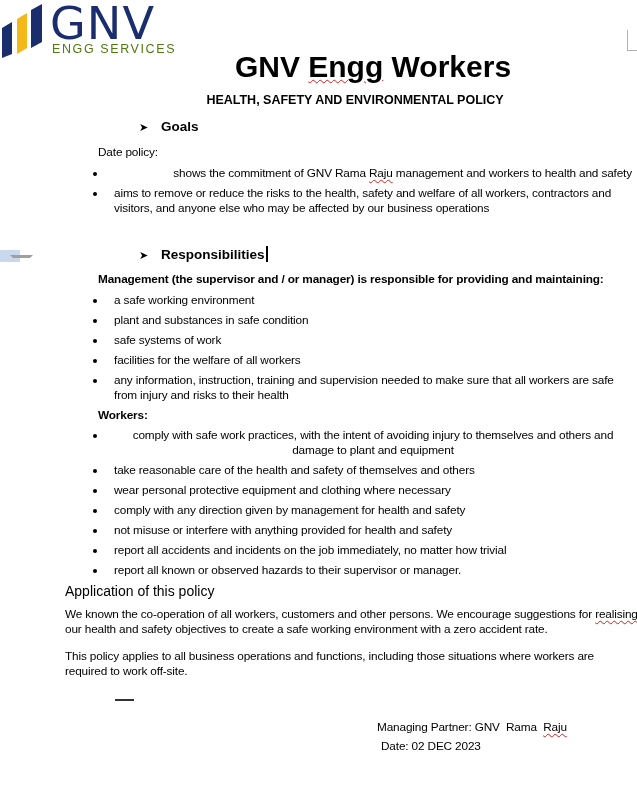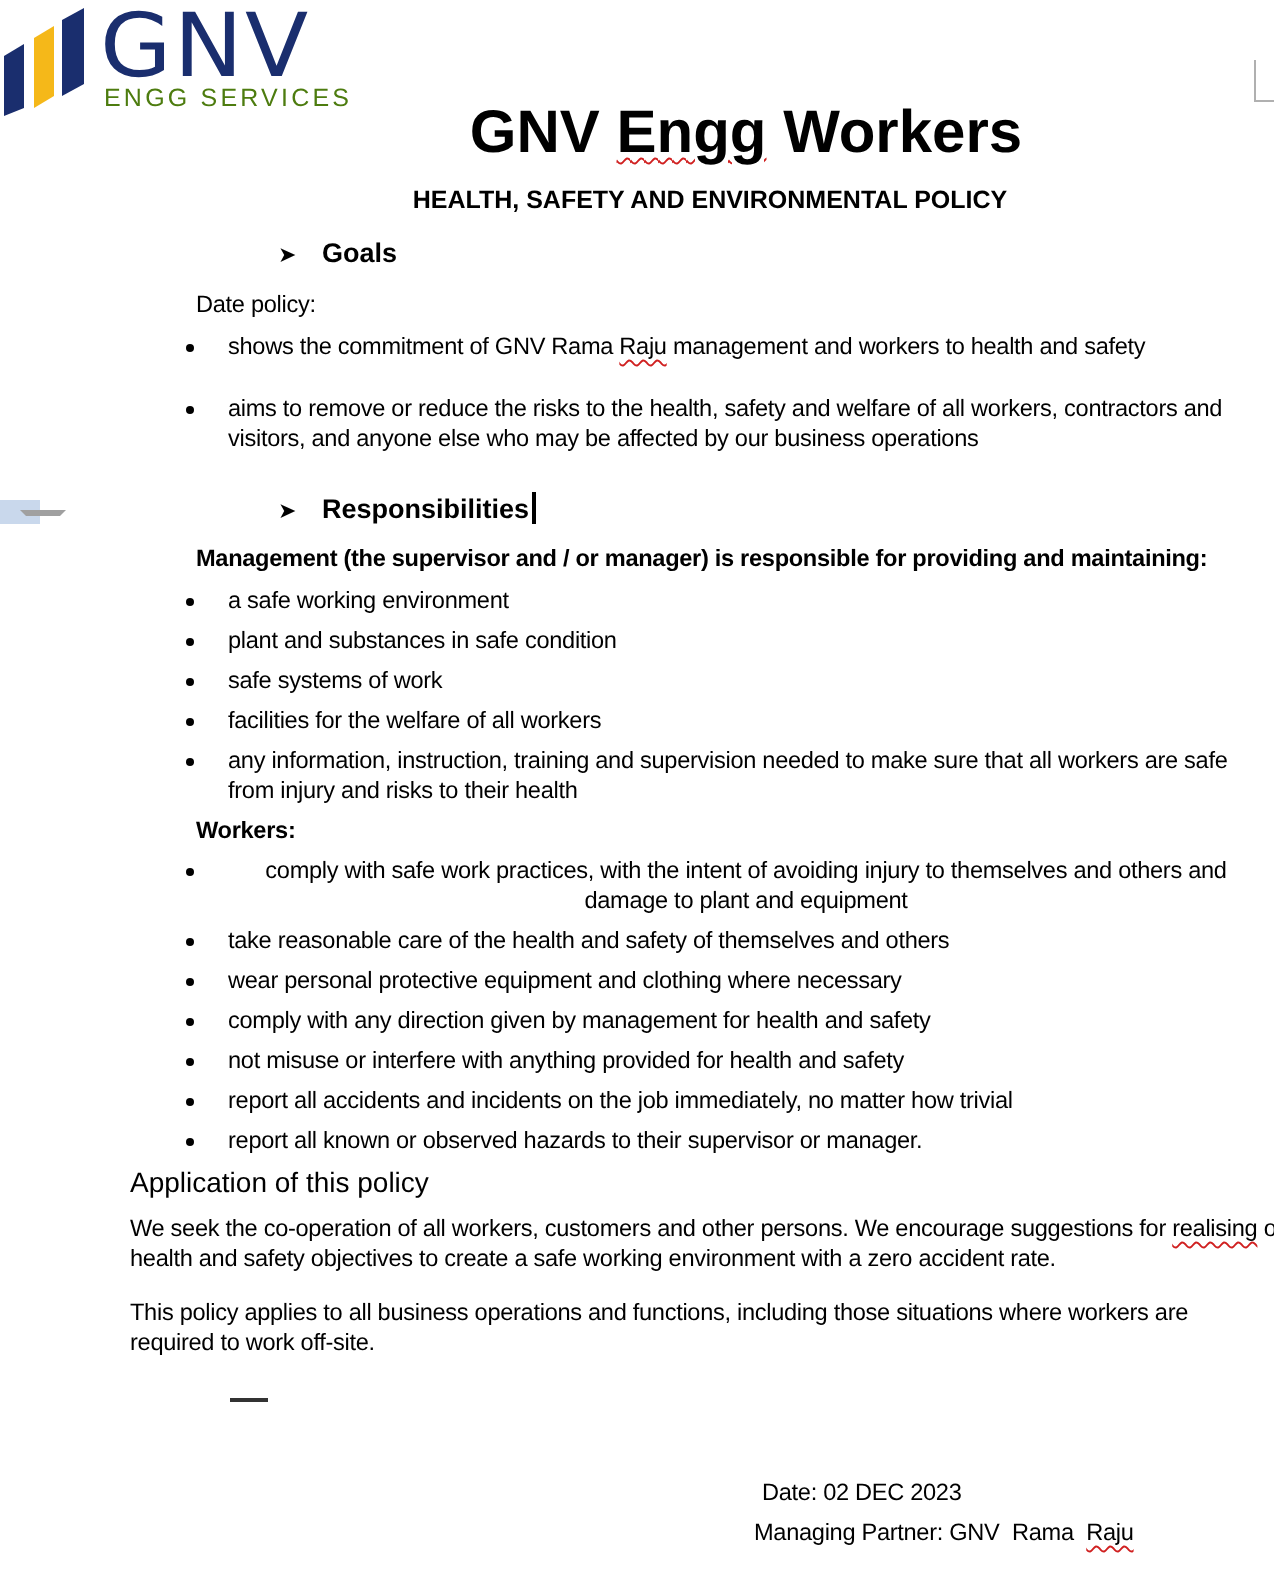--- a/index.html
+++ b/index.html
@@ -71,21 +71,21 @@
   <span>GNV </span><span class="spell">Engg</span><span> Workers</span>
 </div>
 <div class="abs subtitle">HEALTH, SAFETY AND ENVIRONMENTAL POLICY</div>
 
 <div class="abs heading-bullet" style="left:122px; top:118px;">
   <span class="arrow">➤</span><span>Goals</span>
 </div>
 <div class="abs txt" style="left:81px; top:145px;">Date policy:</div>
 
 <ul class="bl" style="top:166px;">
-  <li style="margin-bottom:16px;">
+  <li style="margin-bottom:5px;text-align:right;">
     <span class="dot"></span><span>shows the commitment of GNV Rama </span><span class="spell">Raju</span><span> management and workers to health and safety</span>
   </li>
   <li style="margin-bottom:5px;">
     <span class="dot"></span><span>aims to remove or reduce the risks to the health, safety and welfare of all workers, contractors and visitors, and anyone else who may be affected by our business operations</span>
   </li>
 </ul>
 
 <div class="abs heading-bullet" style="left:122px; top:246px;">
   <span class="arrow">➤</span><span>Responsibilities</span><span class="cursor"></span>
 </div>
@@ -106,20 +106,20 @@
   <li style="margin-bottom:5px;"><span class="dot"></span><span>take reasonable care of the health and safety of themselves and others</span></li>
   <li style="margin-bottom:5px;"><span class="dot"></span><span>wear personal protective equipment and clothing where necessary</span></li>
   <li style="margin-bottom:5px;"><span class="dot"></span><span>comply with any direction given by management for health and safety</span></li>
   <li style="margin-bottom:5px;"><span class="dot"></span><span>not misuse or interfere with anything provided for health and safety</span></li>
   <li style="margin-bottom:5px;"><span class="dot"></span><span>report all accidents and incidents on the job immediately, no matter how trivial</span></li>
   <li><span class="dot"></span><span>report all known or observed hazards to their supervisor or manager.</span></li>
 </ul>
 
 <div class="abs section-heading" style="left:48px; top:582px;">Application of this policy</div>
 <div class="abs txt para" style="top:607px;">
-  <span>We seek the co-operation of all workers, customers and other persons. We encourage suggestions for </span><span class="spell">realising</span><span> our health and safety objectives to create a safe working environment with a zero accident rate.</span>
+  <span>We known the co-operation of all workers, customers and other persons. We encourage suggestions for </span><span class="spell">realising</span><span> our health and safety objectives to create a safe working environment with a zero accident rate.</span>
 </div>
 <div class="abs txt para" style="top:649px; width:560px;">This policy applies to all business operations and functions, including those situations where workers are required to work off-site.</div>
 
 <div class="abs small-dot"></div>
 
 <div class="abs txt" style="left:364px; top:739px;">Date: 02 DEC 2023</div>
-<div class="abs txt" style="left:360px; top:759px; white-space:pre;text-align:center;"><span>Managing Partner: GNV  Rama  </span><span class="spell">Raju</span></div>
+<div class="abs txt" style="left:360px; top:720px; white-space:pre;text-align:center;"><span>Managing Partner: GNV  Rama  </span><span class="spell">Raju</span></div>
 
 </body></html>

